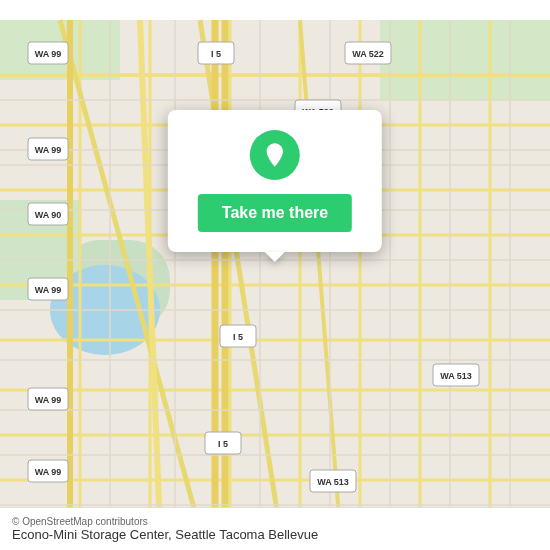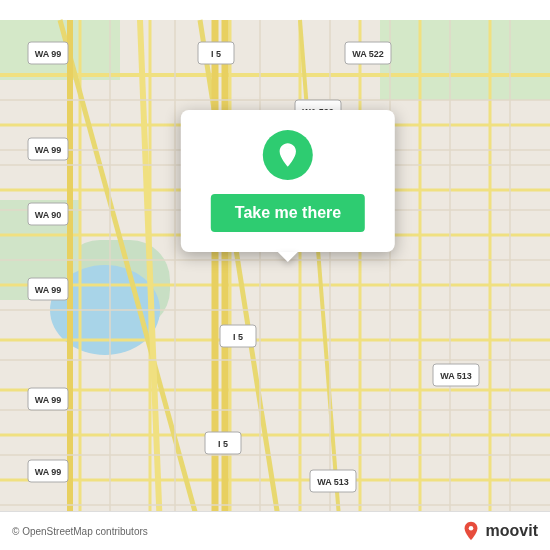--- a/index.html
+++ b/index.html
@@ -68,21 +68,20 @@
       top: 110px;
       left: 50%;
       transform: translateX(-50%);
       background: white;
       border-radius: 8px;
       padding: 20px 30px;
       box-shadow: 0 4px 16px rgba(0,0,0,0.3);
       z-index: 200;
       text-align: center;
       min-width: 200px;
-      margin-left: 13px;
     }
 
     #popup-card::after {
       content: '';
       position: absolute;
       bottom: -10px;
       left: 50%;
       transform: translateX(-50%);
       width: 0;
       height: 0;
@@ -234,23 +233,16 @@
         <circle cx="12" cy="10" r="4" fill="white"></circle>
         <path d="M12 2C8.13 2 5 5.13 5 9c0 5.25 7 13 7 13s7-7.75 7-13c0-3.87-3.13-7-7-7zm0 9.5c-1.38 0-2.5-1.12-2.5-2.5s1.12-2.5 2.5-2.5 2.5 1.12 2.5 2.5-1.12 2.5-2.5 2.5z" fill="white"></path>
       </svg>
     </div>
     <button id="take-me-btn">Take me there</button>
   </div>
 
   <div id="bottom-bar">
     <div id="bottom-bar-left">
       <span id="copyright">© OpenStreetMap contributors</span>
-    </div>
-    <div id="moovit-logo">
-
-      <svg width="22" height="22" viewBox="0 0 24 24" fill="none" xmlns="http://www.w3.org/2000/svg">
-        <path d="M12 2C8.13 2 5 5.13 5 9c0 5.25 7 13 7 13s7-7.75 7-13c0-3.87-3.13-7-7-7z" fill="#e74c3c"></path>
-        <circle cx="12" cy="9" r="2.5" fill="white"></circle>
-      </svg>
-      <span id="moovit-text">moovit</span>
+      <span id="location-name">Econo-Mini Storage Center, Seattle Tacoma Bellevue</span>
     </div>
   </div>
 </div>
 
 </body></html>

